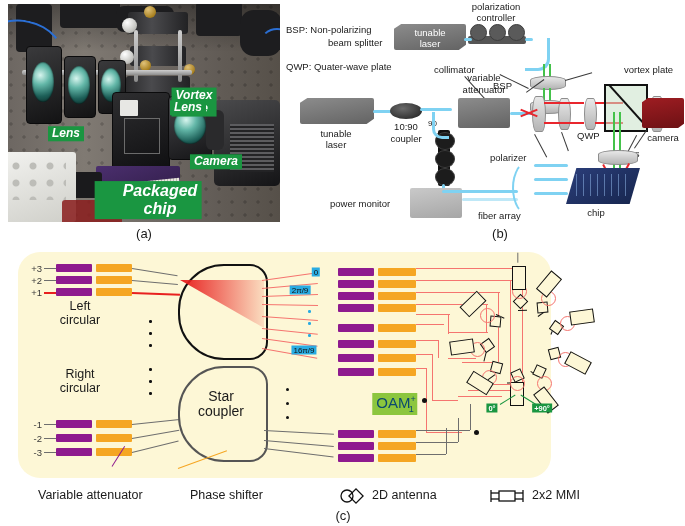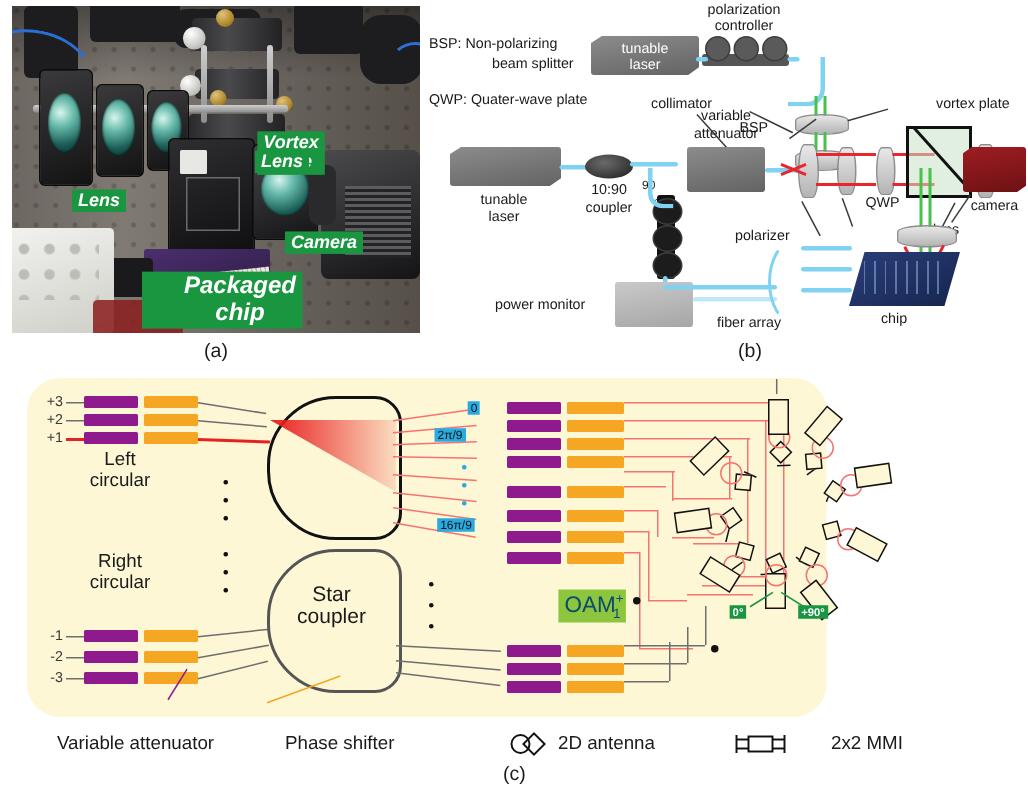--- a/index.html
+++ b/index.html
@@ -524,18 +524,18 @@
 
     <svg style="position:absolute;left:490px;top:2px;" width="34" height="16" viewBox="0 0 34 16">
       <rect x="9" y="3" width="16" height="10" fill="none" stroke="#111" stroke-width="1.3"></rect>
       <line x1="1" y1="5" x2="9" y2="5" stroke="#111" stroke-width="1.3"></line>
       <line x1="1" y1="11" x2="9" y2="11" stroke="#111" stroke-width="1.3"></line>
       <line x1="25" y1="5" x2="33" y2="5" stroke="#111" stroke-width="1.3"></line>
       <line x1="25" y1="11" x2="33" y2="11" stroke="#111" stroke-width="1.3"></line>
       <line x1="1" y1="2" x2="1" y2="14" stroke="#111" stroke-width="1.3"></line>
       <line x1="33" y1="2" x2="33" y2="14" stroke="#111" stroke-width="1.3"></line>
     </svg>
-    <div class="legtxt" style="left:554px;top:2px;text-align:right;">2x2 MMI</div>
+    <div class="legtxt" style="left:532px;top:2px;text-align:right;">2x2 MMI</div>
   </div>
 
   <div class="capt" style="left:343px;top:508px;">(c)</div>
 
 </div>
 
 </body></html>

